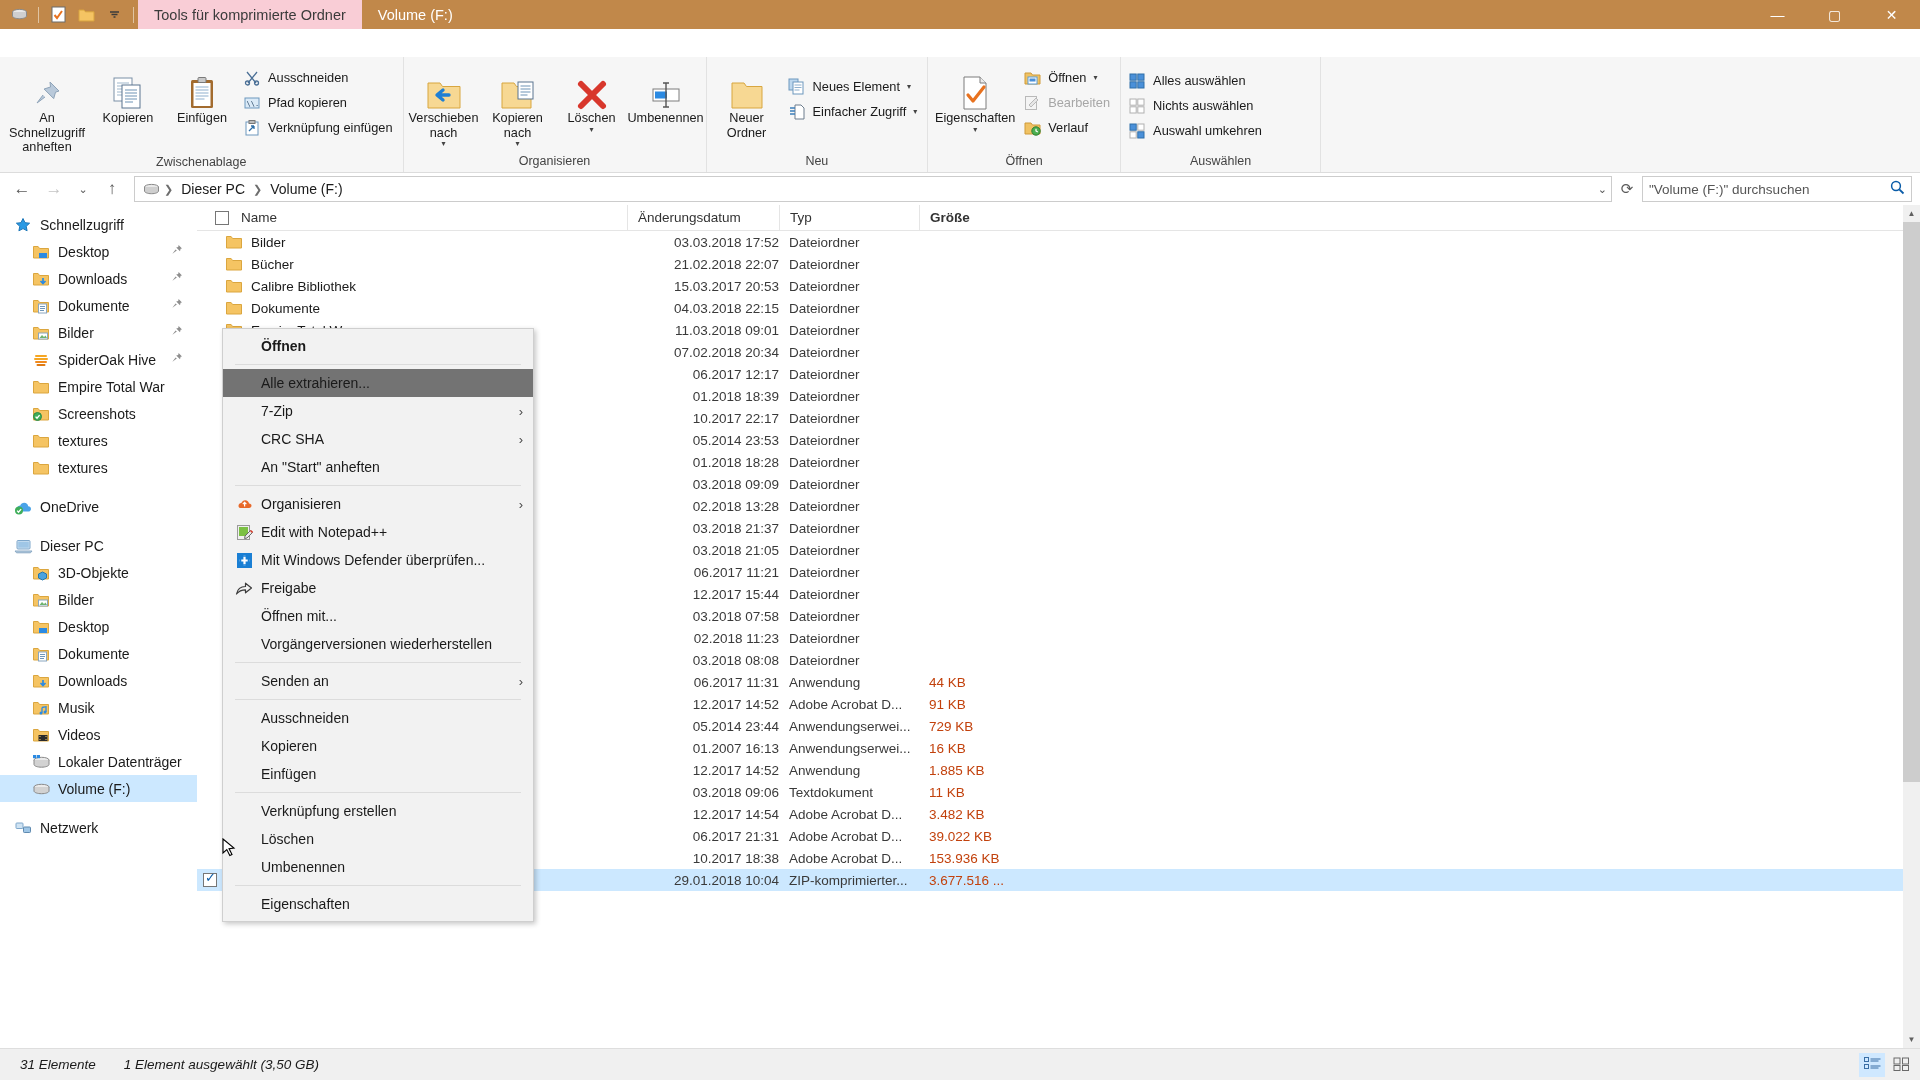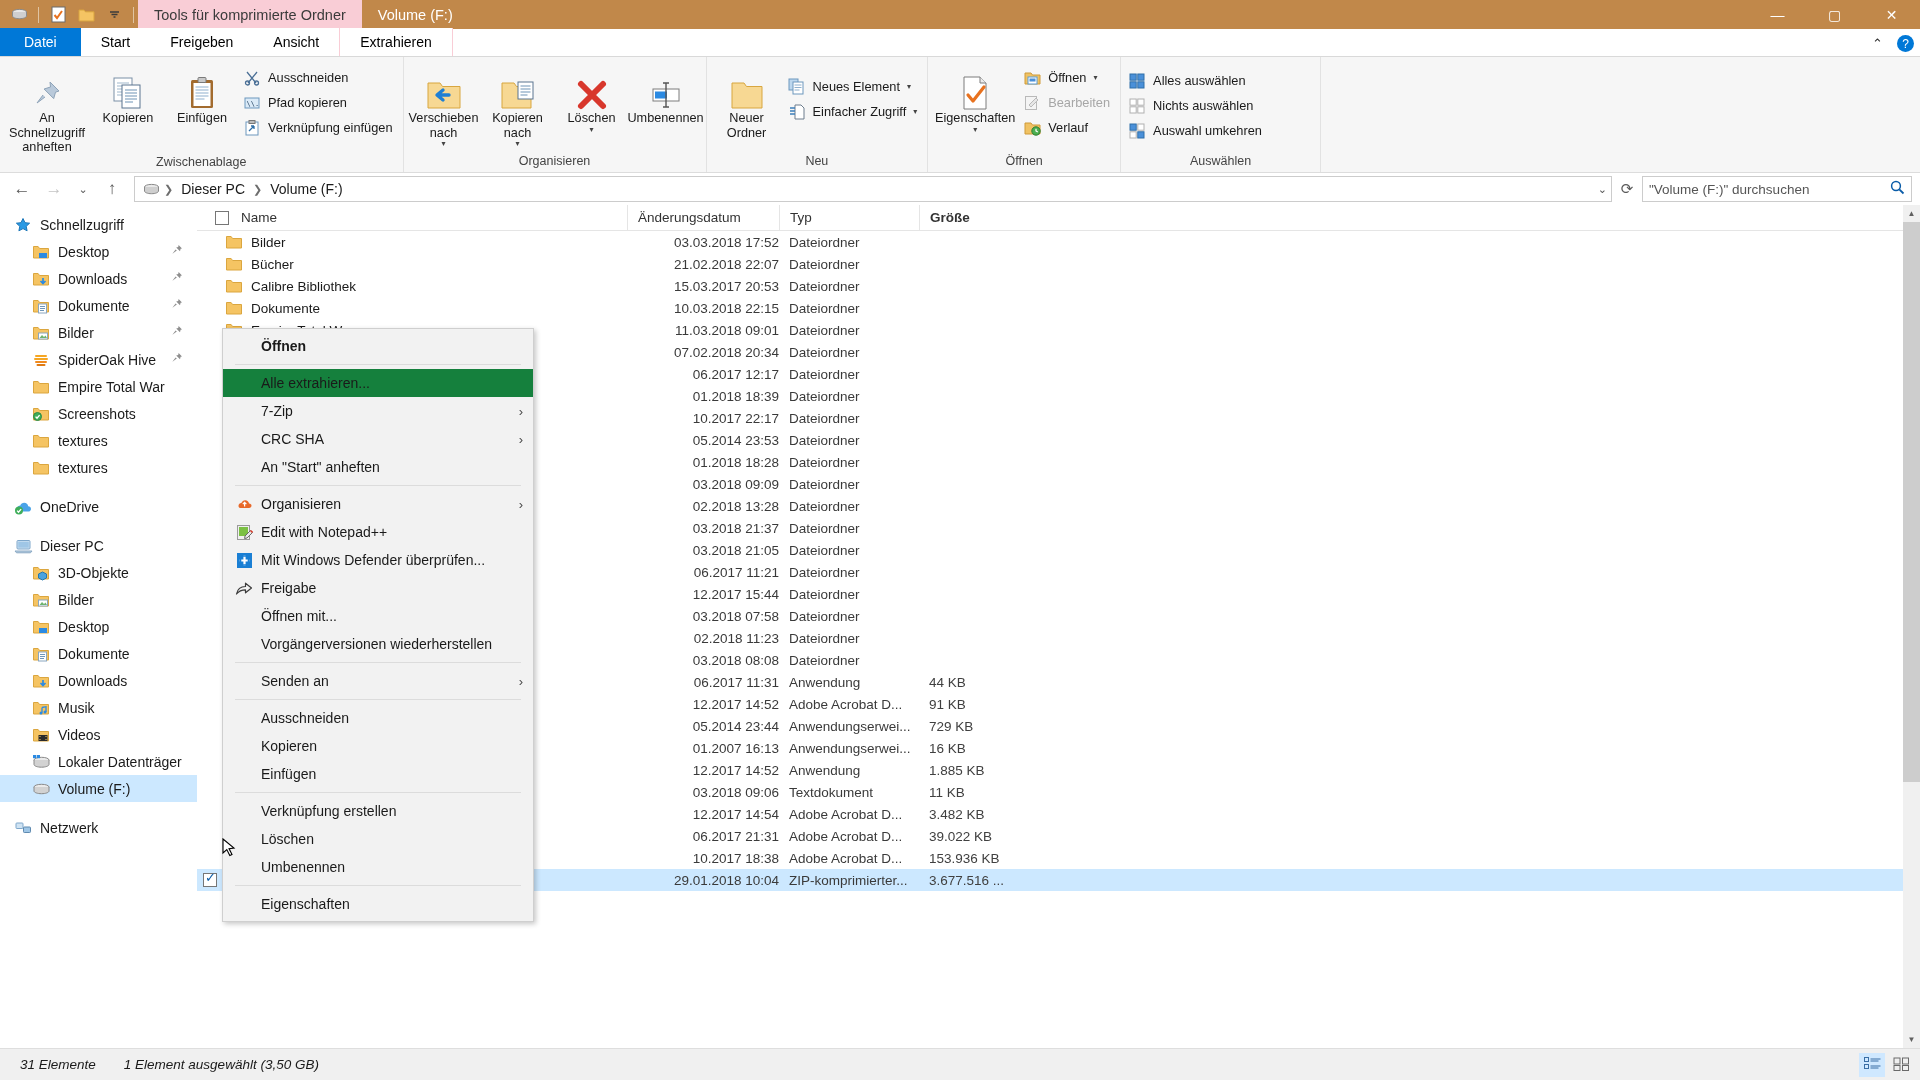--- a/index.html
+++ b/index.html
@@ -145,21 +145,21 @@
   .sort-caret { position: absolute; left: 190px; top: -6px; font-size: 11px; color: #555; }
   .row {
     display: flex; align-items: center; height: 22px; font-size: 13.5px; color: #1a1a1a;
   }
   .row.sel { background: #cce8ff; }
   .row .c-name { width: 430px; display: flex; align-items: center; }
   .row .c-check { width: 26px; display: flex; align-items: center; justify-content: center; }
   .row .c-ic { width: 22px; display: flex; align-items: center; justify-content: center; margin-right: 6px; }
   .row .c-date { width: 152px; padding-left: 10px; color: #3a3a3a; text-align: right; }
   .row .c-type { width: 140px; padding-left: 10px; color: #3a3a3a; }
-  .row .c-size { width: 100px; padding-left: 10px; color: #404040; text-align: left; }
+  .row .c-size { width: 100px; padding-left: 10px; color: #c2410c; text-align: left; }
   .rowcheck { width: 14px; height: 14px; border: 1px solid #767676; background: #fff; position: relative; }
   .rowcheck.on { background: #fff; }
   .rowcheck.on:after {
     content: "✓"; position: absolute; left: 1px; top: -3px; font-size: 13px; color: #0a5ca8; line-height: 1;
   }
 
   
   .vscroll {
     position: absolute; right: 0; top: 0; width: 17px; height: 100%; background: #f0f0f0;
     display: flex; flex-direction: column; align-items: center;
@@ -186,21 +186,21 @@
     position: absolute; left: 222px; top: 328px; width: 312px;
     background: #f2f2f2; border: 1px solid #cfcfcf;
     box-shadow: 2px 2px 5px rgba(0,0,0,0.22);
     padding: 3px 0; z-index: 50;
   }
   .cm-item {
     display: flex; align-items: center; height: 28px; padding-left: 8px; padding-right: 8px;
     font-size: 14px; color: #1a1a1a; position: relative;
   }
   .cm-item.bold { font-weight: bold; }
-  .cm-item.hl { background: #15803d; }
+  .cm-item.hl { background: #737373; }
   .cm-item .ic { width: 26px; display: flex; align-items: center; justify-content: center; margin-right: 4px; }
   .cm-item .lbl { flex: 1; }
   .cm-item .sub { font-size: 13px; color: #4a4a4a; margin-left: auto; padding-right: 2px; }
   .cm-sep { height: 1px; background: #dcdcdc; margin: 4px 12px 4px 12px; }
 
   
   .cursor { position: absolute; left: 222px; top: 838px; z-index: 90; }
 </style>
 </head>
 <body>
@@ -236,31 +236,20 @@
     </div>
     <div class="ctx-tab">Tools für komprimierte Ordner</div>
     <div class="win-title">Volume (F:)</div>
     <div class="win-ctl-group">
       <div class="win-ctl">—</div>
       <div class="win-ctl">▢</div>
       <div class="win-ctl close">✕</div>
     </div>
   </div>
 
-  <div class="ribbon-tabs">
-    <div class="rtab file">Datei</div>
-    <div class="rtab">Start</div>
-    <div class="rtab">Freigeben</div>
-    <div class="rtab">Ansicht</div>
-    <div class="rtab ctxgrp rtab-ctx-wrap">Extrahieren</div>
-    <div class="ribbon-right">
-      <div class="ic">⌃</div>
-      <div class="help-circle">?</div>
-    </div>
-  </div>
 
   <div class="ribbon">
 
     <div class="rgroup">
       <div class="rgroup-body">
         <div class="big-btn wide">
           <div class="glyph">
             <svg width="34" height="34" viewBox="0 0 34 34">
               <path d="M20 5l9 9-3.5 1.2-1.8 6.4-9.6-9.6L20.5 10z" fill="#b9c9da" stroke="#8ea3b8"></path>
               <path d="M13 18l-6 8 8-6" fill="#b9c9da" stroke="#8ea3b8"></path>
@@ -824,21 +813,21 @@
           <div class="row">
             <div class="c-name">
               <span class="c-check"></span>
               <span class="c-ic">
                 <svg width="18" height="16" viewBox="0 0 18 16">
                   <path d="M1.5 2.5h4.6L7.6 4.5H16.5V14H1.5z" fill="#f5c463" stroke="#dba63f"></path>
                 </svg>
               </span>
               <span>Dokumente</span>
             </div>
-            <div class="c-date">10.03.2018 22:15</div>
+            <div class="c-date">04.03.2018 22:15</div>
             <div class="c-type">Dateiordner</div>
             <div class="c-size"></div>
           </div>
           <div class="row">
             <div class="c-name">
               <span class="c-check"></span>
               <span class="c-ic">
                 <svg width="18" height="16" viewBox="0 0 18 16">
                   <path d="M1.5 2.5h4.6L7.6 4.5H16.5V14H1.5z" fill="#f5c463" stroke="#dba63f"></path>
                 </svg>

